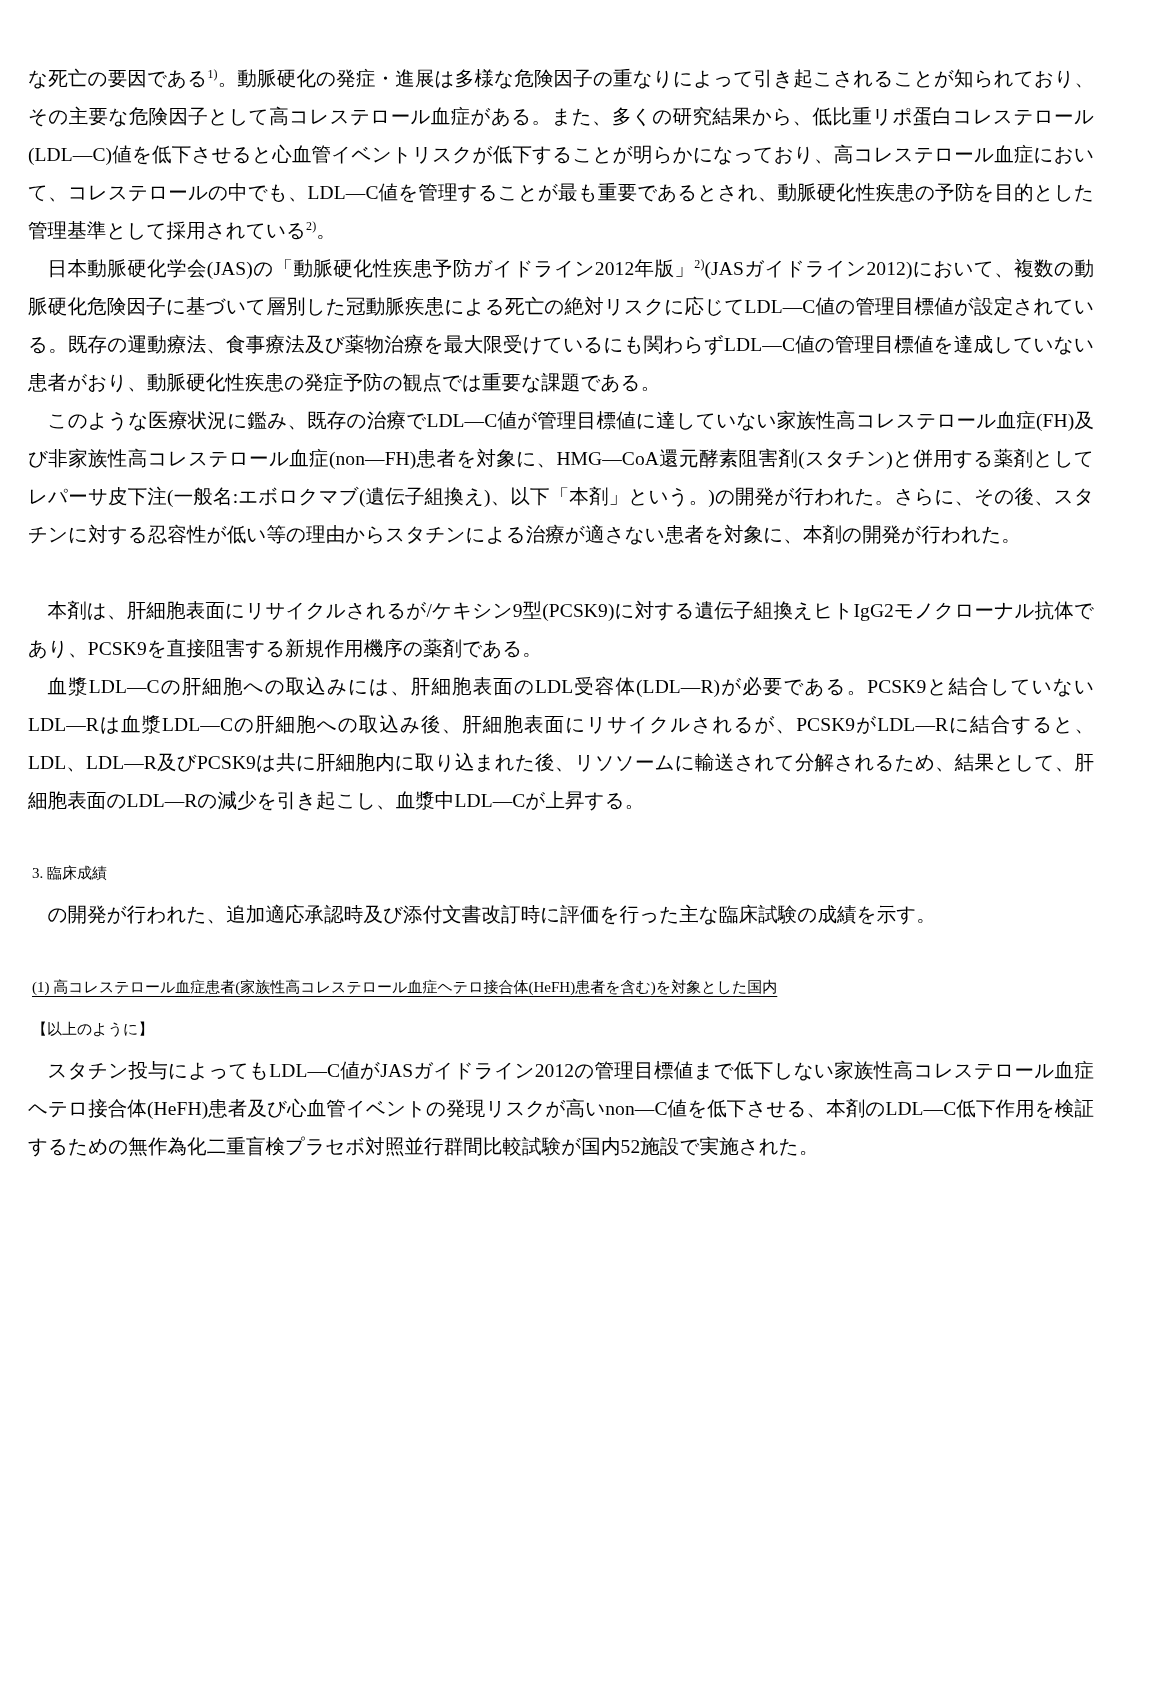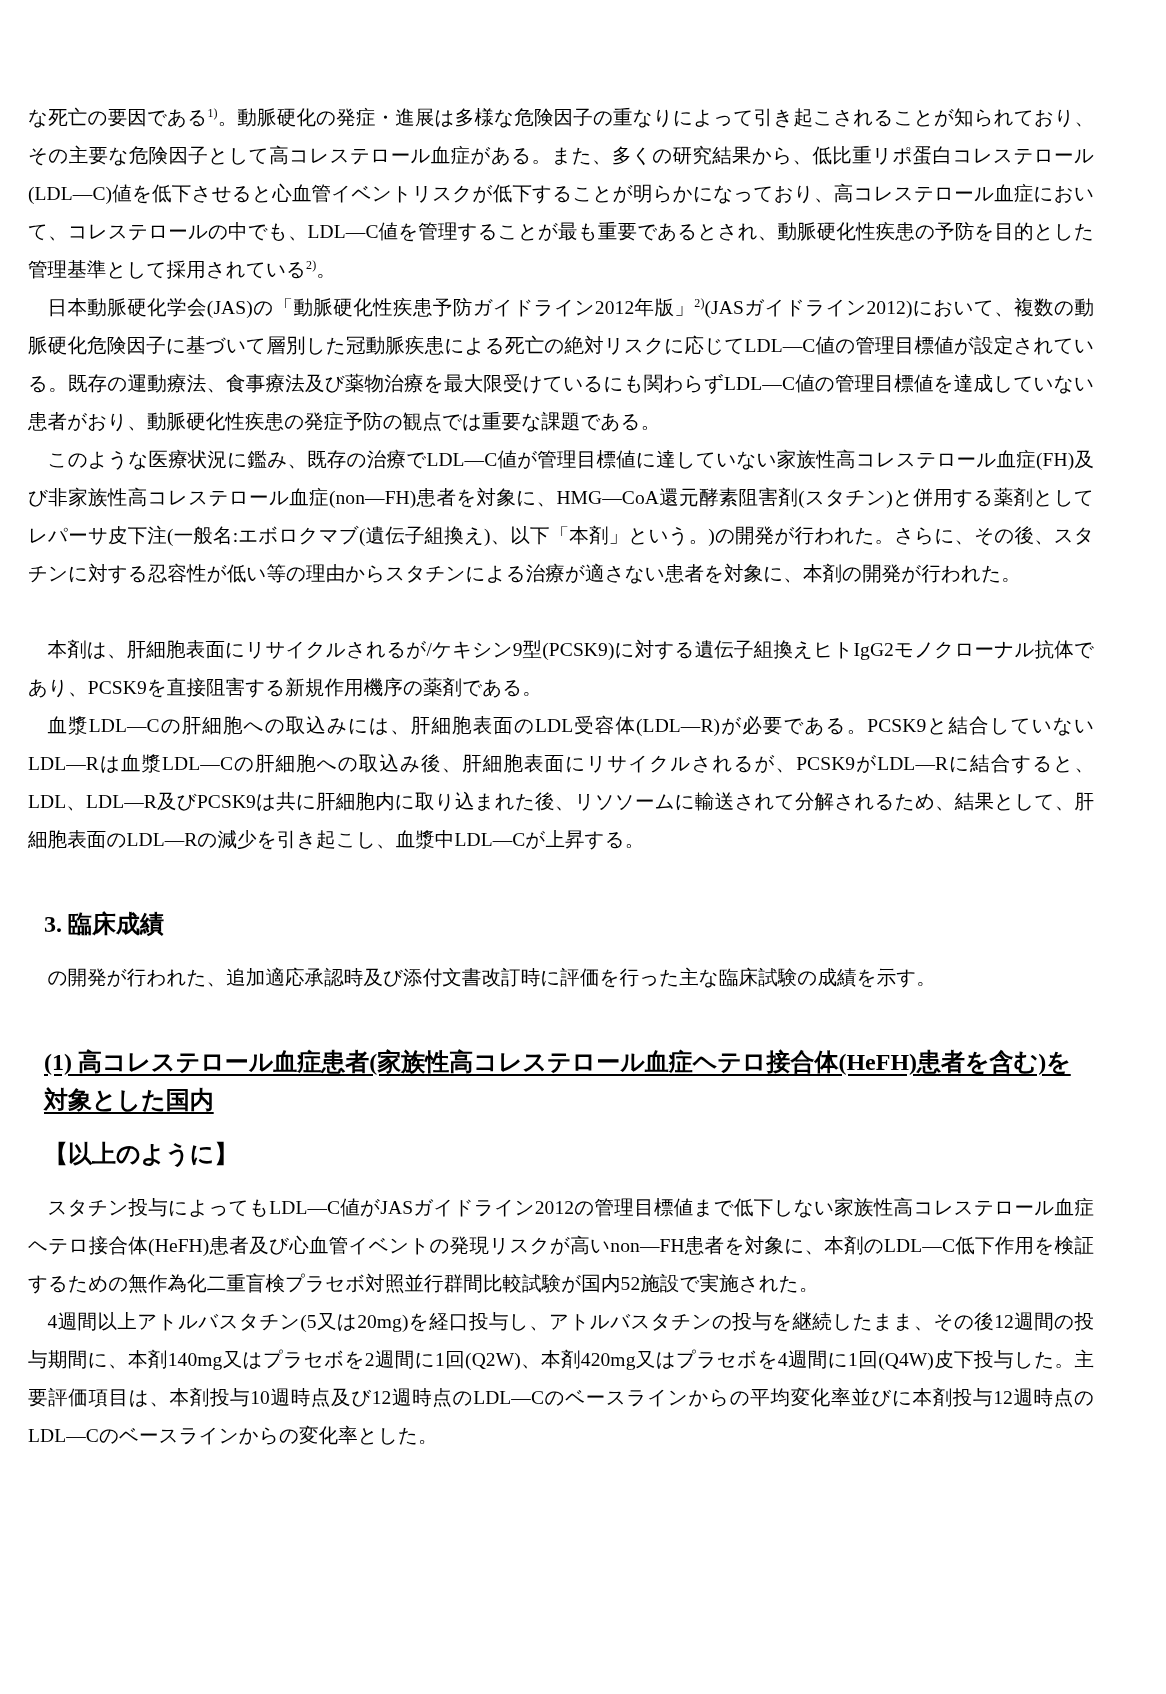--- a/index.html
+++ b/index.html
@@ -10,45 +10,45 @@
   body {
     width: 1166px;
     min-height: 1694px;
     font-family: "Liberation Serif", "DejaVu Serif", serif;
     color: #000000;
   }
   .page {
     width: 1166px;
     min-height: 1694px;
     box-sizing: border-box;
-    padding: 99px 72px 60px 28px;
+    padding: 60px 72px 60px 28px;
     position: relative;
   }
   .para {
     font-size: 19.5px;
     line-height: 38px;
     text-align: justify;
     text-justify: inter-ideograph;
     margin: 0;
     letter-spacing: 0.1px;
   }
   .indent {
     text-indent: 1em;
   }
   .gap-lg {
     height: 38px;
   }
   .gap-md {
     height: 30px;
   }
   .heading {
-    font-size: 24px;
+    font-size: 15px;
     line-height: 38px;
-    margin: 16px;
-    font-weight: bold;
+    margin: 4px;
+    font-weight: normal;
   }
   .underline {
     text-decoration: underline;
     text-underline-offset: 4px;
   }
   sup {
     font-size: 12px;
     vertical-align: super;
     line-height: 0;
   }
@@ -70,16 +70,15 @@
   <div class="gap-md"></div>
 
   <p class="heading">3.  臨床成績</p>
   <p class="para indent">の開発が行われた、追加適応承認時及び添付文書改訂時に評価を行った主な臨床試験の成績を示す。</p>
 
   <div class="gap-md"></div>
 
   <p class="heading underline">(1)    高コレステロール血症患者(家族性高コレステロール血症ヘテロ接合体(HeFH)患者を含む)を対象とした国内</p>
   <p class="heading">【以上のように】</p>
 
-  <p class="para indent">スタチン投与によってもLDL―C値がJASガイドライン2012の管理目標値まで低下しない家族性高コレステロール血症ヘテロ接合体(HeFH)患者及び心血管イベントの発現リスクが高いnon―FH患者を対象に、本剤のLDL―C低下作用を検証するための無作為化二重盲検プラセボ対照並行群間比較試験が国内52施設で実施された。</p>
-  <p class="para indent">4週間以上アトルバスタチン(5又は20mg)を経口投与し、アトルバスタチンの投与を継続したまま、その後12週間の投与期間に、本剤140mg又はプラセボを2週間に1回(Q2W)、本剤420mg又はプラセボを4週間に1回(Q4W)皮下投与した。主要評価項目は、本剤投与10週時点及び12週時点のLDL―Cのベースラインからの平均変化率並びに本剤投与12週時点のLDL―Cのベースラインからの変化率とした。</p>
+  <p class="para indent">スタチン投与によってもLDL―C値がJASガイドライン2012の管理目標値まで低下しない家族性高コレステロール血症ヘテロ接合体(HeFH)患者及び心血管イベントの発現リスクが高いnon―C値を低下させる、本剤のLDL―C低下作用を検証するための無作為化二重盲検プラセボ対照並行群間比較試験が国内52施設で実施された。</p>
 
 </div>
 
 </body></html>

